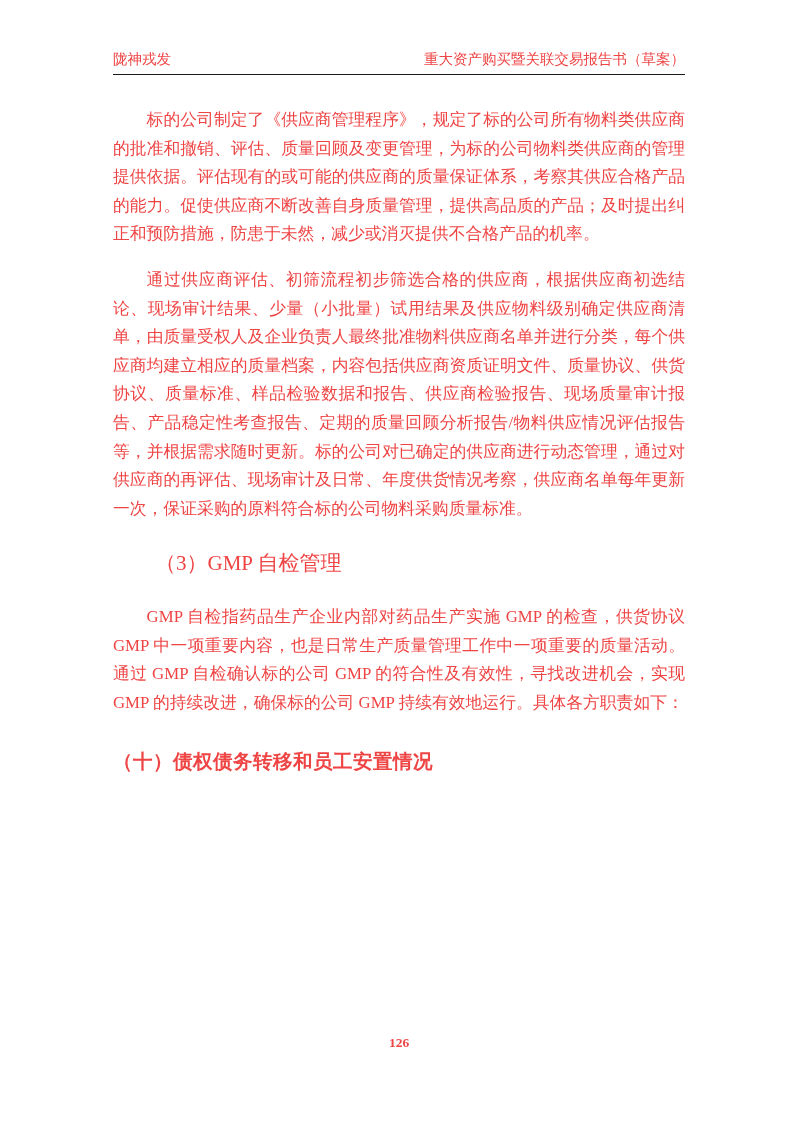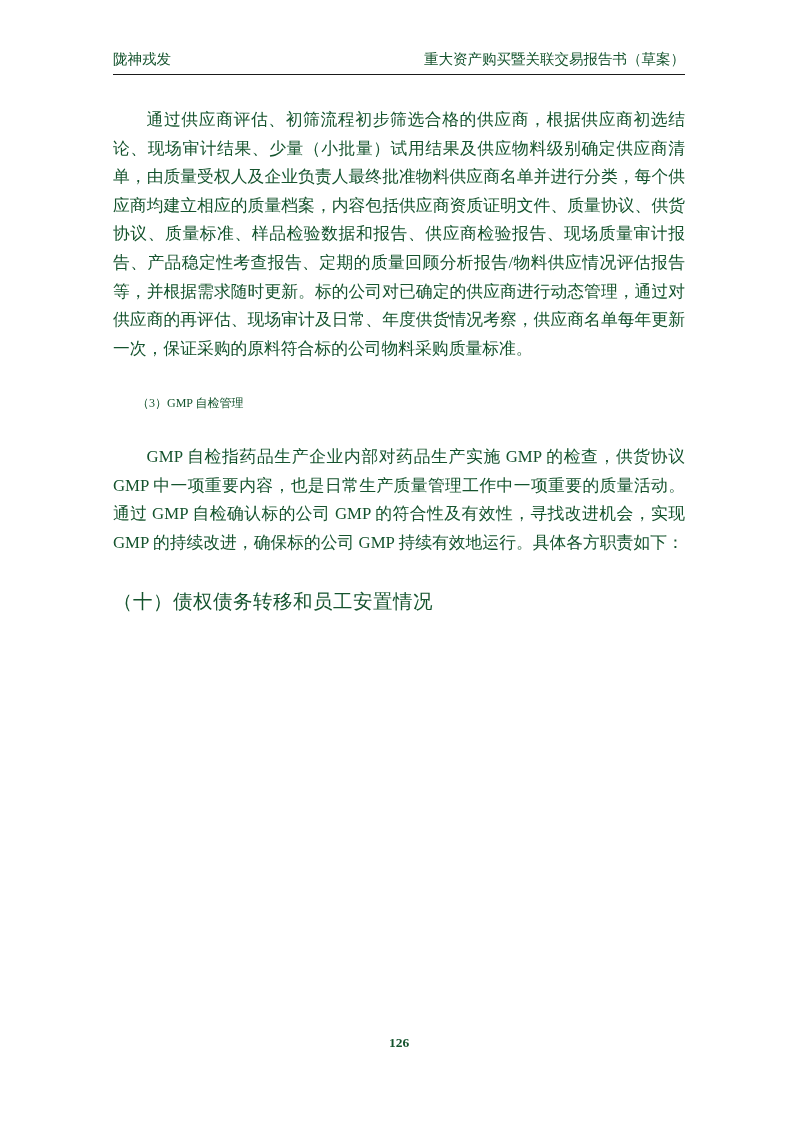--- a/index.html
+++ b/index.html
@@ -6,21 +6,21 @@
     margin: 0;
     padding: 0;
     background: #ffffff;
   }
   .page {
     position: relative;
     width: 793px;
     height: 1122px;
     margin: 0 auto;
     background: #ffffff;
-    color: #14532d;
+    color: #ef4444;
     font-family: "Liberation Serif", "DejaVu Serif", serif;
     overflow: hidden;
     box-sizing: border-box;
   }
   .content {
     position: absolute;
     left: 113px;
     right: 108px;
     top: 0;
   }
@@ -41,28 +41,28 @@
     margin-top: 31px;
   }
   .para {
     font-size: 16.8px;
     line-height: 28.6px;
     text-align: justify;
     text-indent: 2em;
     margin: 0 0 17px 0;
   }
   .subheading {
-    font-size: 12px;
+    font-size: 21px;
     line-height: 28.6px;
     text-indent: 2em;
     margin: 26px 0 25px 0;
   }
   .section-heading {
     font-family: "Liberation Sans", "DejaVu Sans", sans-serif;
-    font-weight: 400;
+    font-weight: 700;
     font-size: 19.5px;
     line-height: 26px;
     letter-spacing: 0.5px;
     margin: 31px 0 0 0;
   }
   .doc-footer {
     position: absolute;
     left: 0;
     right: 0;
     top: 1035px;
@@ -76,20 +76,21 @@
 
 <div class="page">
   <div class="content">
 
     <header class="doc-header">
       <span class="h-left">陇神戎发</span>
       <span class="h-right">重大资产购买暨关联交易报告书（草案）</span>
     </header>
 
     <main class="doc-body">
+      <p class="para">标的公司制定了《供应商管理程序》，规定了标的公司所有物料类供应商的批准和撤销、评估、质量回顾及变更管理，为标的公司物料类供应商的管理提供依据。评估现有的或可能的供应商的质量保证体系，考察其供应合格产品的能力。促使供应商不断改善自身质量管理，提供高品质的产品；及时提出纠正和预防措施，防患于未然，减少或消灭提供不合格产品的机率。</p>
 
       <p class="para">通过供应商评估、初筛流程初步筛选合格的供应商，根据供应商初选结论、现场审计结果、少量（小批量）试用结果及供应物料级别确定供应商清单，由质量受权人及企业负责人最终批准物料供应商名单并进行分类，每个供应商均建立相应的质量档案，内容包括供应商资质证明文件、质量协议、供货协议、质量标准、样品检验数据和报告、供应商检验报告、现场质量审计报告、产品稳定性考查报告、定期的质量回顾分析报告/物料供应情况评估报告等，并根据需求随时更新。标的公司对已确定的供应商进行动态管理，通过对供应商的再评估、现场审计及日常、年度供货情况考察，供应商名单每年更新一次，保证采购的原料符合标的公司物料采购质量标准。</p>
 
       <p class="subheading">（3）GMP 自检管理</p>
 
       <p class="para">GMP 自检指药品生产企业内部对药品生产实施 GMP 的检查，供货协议 GMP 中一项重要内容，也是日常生产质量管理工作中一项重要的质量活动。通过 GMP 自检确认标的公司 GMP 的符合性及有效性，寻找改进机会，实现 GMP 的持续改进，确保标的公司 GMP 持续有效地运行。具体各方职责如下：</p>
 
 
       <h2 class="section-heading">（十）债权债务转移和员工安置情况</h2>
     </main>

